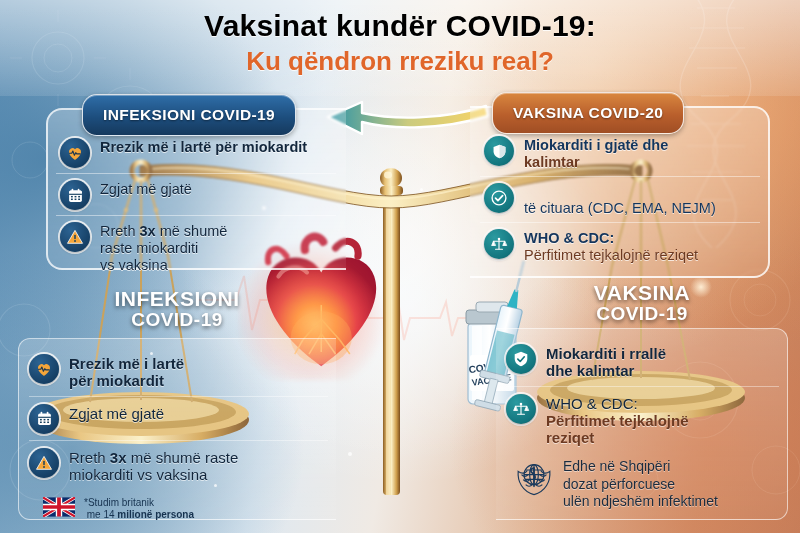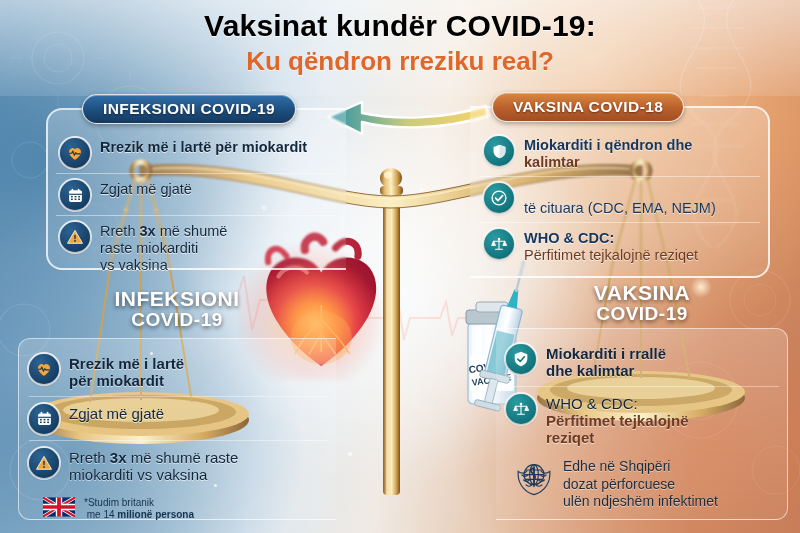--- a/index.html
+++ b/index.html
@@ -57,21 +57,21 @@
     border-radius:16px;
     background:linear-gradient(180deg,rgba(255,255,255,.26),rgba(255,255,255,.08));
     backdrop-filter:blur(1px);
   }
   .panel-left  { left:46px;  top:108px; width:300px; height:162px; }
   .panel-left .panel-box{ border-right:none; border-top-right-radius:0; border-bottom-right-radius:0;}
   .panel-right { left:470px; top:106px; width:300px; height:172px; }
   .panel-right .panel-box{ border-left:none; border-top-left-radius:0; border-bottom-left-radius:0; border-color:rgba(255,255,255,.8);}
 
   .pill{
-    position:absolute; top:-14px; height:30px; border-radius:15px;
+    position:absolute; top:-14px; height:42px; border-radius:15px;
     display:flex; align-items:center; justify-content:center;
     color:#fff; font-weight:bold; font-size:15.5px; letter-spacing:.4px;
     white-space:nowrap; padding:0 20px;
     box-shadow:0 2px 5px rgba(0,0,0,.3), inset 0 1px 0 rgba(255,255,255,.35);
     border:1.5px solid rgba(255,255,255,.85);
     text-shadow:0 1px 2px rgba(0,0,0,.45);
   }
   .pill-blue{ left:36px; background:linear-gradient(180deg,#2f6ea8,#1d4e7e 55%,#15395d); }
   .pill-orange{ left:22px; background:linear-gradient(180deg,#d9873f,#b95f2c 55%,#a04e24); }
 
@@ -400,32 +400,32 @@
         </span>
         <span class="rtxt">
           <span class="lite">Rreth <b>3x</b> më shumë</span><br><span class="lite">raste miokarditi</span><br><span class="lite">vs vaksina</span>
         </span>
       </div>
     </div>
   </div>
 
   <div class="panel panel-right">
     <div class="panel-box"></div>
-    <div class="pill pill-orange">VAKSINA COVID-18</div>
+    <div class="pill pill-orange">VAKSINA COVID-20</div>
     <div class="rows">
 
       <div class="row">
         <span class="ico ico-teal">
           <svg width="17" height="17" viewBox="0 0 24 24">
             <path d="M12 2.4 20.4 5.6v6.2c0 5-3.6 8.6-8.4 9.8-4.8-1.2-8.4-4.8-8.4-9.8V5.6Z" fill="#ffffff"></path>
             <path d="M12 2.4 20.4 5.6v6.2c0 5-3.6 8.6-8.4 9.8Z" fill="#d9e8ea"></path>
           </svg>
         </span>
         <span class="rtxt">
-          <span class="navy">Miokarditi i qëndron dhe</span><br><span class="brown">kalimtar</span>
+          <span class="navy">Miokarditi i gjatë dhe</span><br><span class="brown">kalimtar</span>
         </span>
       </div>
 
       <div class="row">
         <span class="ico ico-teal">
           <svg width="18" height="18" viewBox="0 0 24 24">
             <circle cx="12" cy="12" r="9.2" fill="none" stroke="#ffffff" stroke-width="1.8"></circle>
             <path d="M7.4 12.3 10.6 15.5 16.8 8.8" fill="none" stroke="#ffffff" stroke-width="2.3" stroke-linecap="round" stroke-linejoin="round"></path>
           </svg>
         </span>

